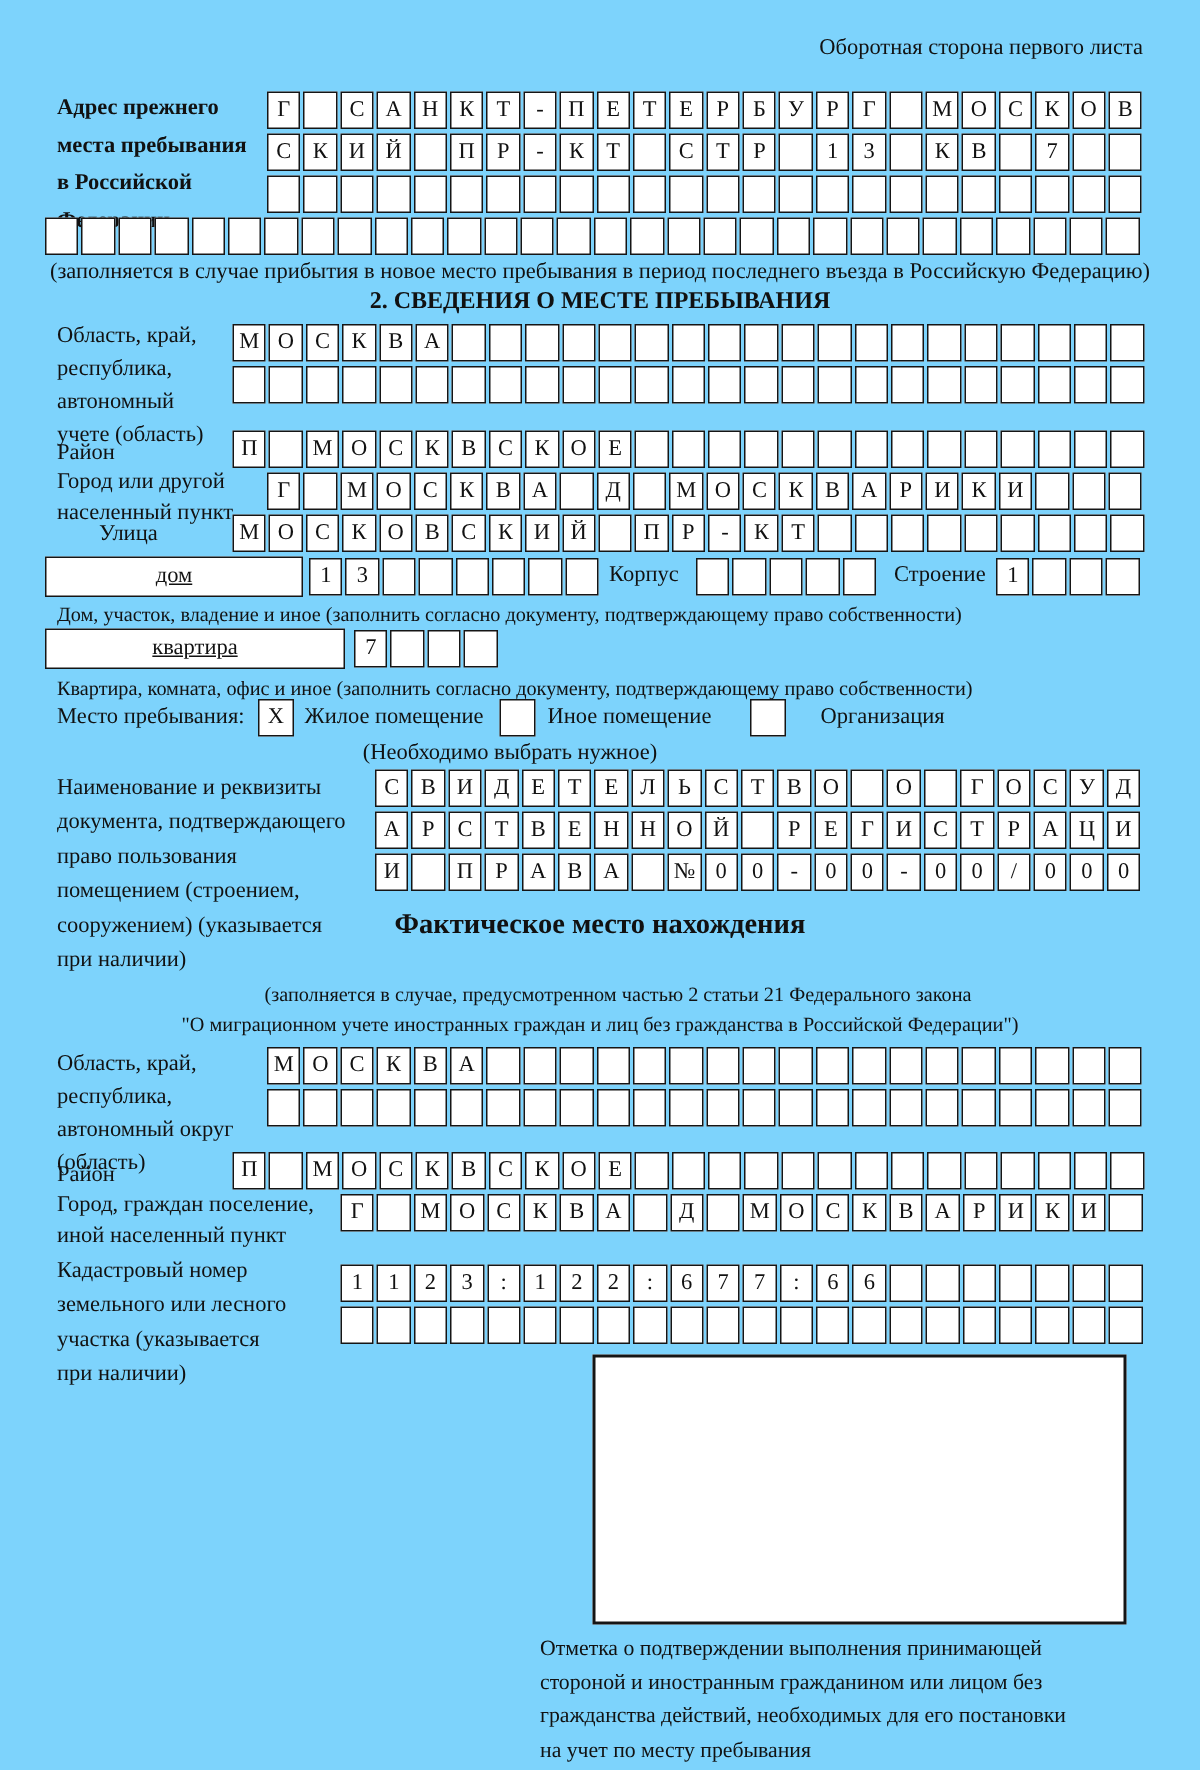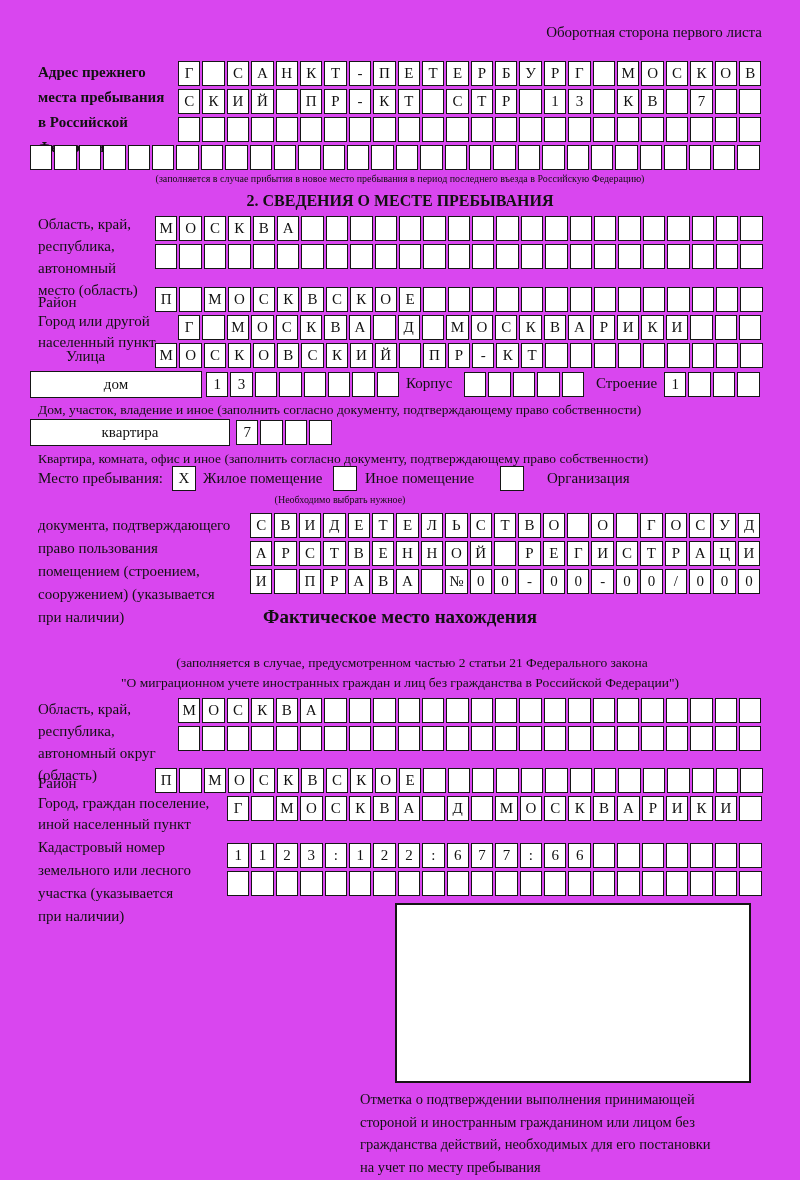--- a/index.html
+++ b/index.html
@@ -1,34 +1,34 @@
 <!DOCTYPE html>
 <html><head>
 <meta charset="utf-8">
 <style>
   html,body{margin:0;padding:0;background:#ffffff;}
   #page{
-    position:relative;width:800px;height:1180px;background:#d946ef;
+    position:relative;width:800px;height:1180px;background:#7dd3fc;
     font-family:"Liberation Serif","DejaVu Serif",serif;color:#111;overflow:hidden;
   }
   .abs{position:absolute;}
   .lbl{position:absolute;font-size:15px;line-height:22px;white-space:nowrap;}
   .lbl div{white-space:nowrap;}
-  .note{position:absolute;font-size:10px;white-space:nowrap;}
+  .note{position:absolute;font-size:15px;white-space:nowrap;}
   .center{left:0;width:800px;text-align:center;white-space:nowrap;}
   .title{position:absolute;font-weight:bold;font-size:16px;}
   .cellrow{position:absolute;display:flex;gap:2px;}
   .cell{
     box-sizing:border-box;flex:0 0 22.4px;width:22.4px;height:25px;
     border:1.6px solid #151515;display:flex;align-items:center;justify-content:center;
     font-size:15px;background:#fff;
   }
   .namedbox{
     position:absolute;box-sizing:border-box;border:1.6px solid #151515;
-    display:flex;align-items:center;justify-content:center;font-size:15px;background:#fff;
+    display:flex;align-items:center;justify-content:center;font-size:15px;background:#fff;text-decoration:underline;
   }
   .chk{
     position:absolute;box-sizing:border-box;width:24px;height:25px;border:1.6px solid #151515;
     display:flex;align-items:center;justify-content:center;font-size:15px;background:#fff;
   }
   .stampbox{position:absolute;box-sizing:border-box;border:2px solid #151515;background:#fff;}
   .caption{position:absolute;font-size:14.5px;line-height:22.5px;text-align:left;}
 </style>
 </head>
 <body>
@@ -154,21 +154,21 @@
       <span class="cell"></span>
     </div>
   <div class="note center" style="top:173px;">(заполняется в случае прибытия в новое место пребывания в период последнего въезда в Российскую Федерацию)</div>
 
   <div class="title center" style="top:192px;">2. СВЕДЕНИЯ О МЕСТЕ ПРЕБЫВАНИЯ</div>
 
   <div class="lbl" style="left:38px;top:213px;">
       <div>Область, край,</div>
       <div>республика,</div>
       <div>автономный</div>
-      <div>место (область)</div>
+      <div>учете (область)</div>
     </div>
   <div class="cellrow" style="left:155px;top:216px;">
       <span class="cell">М</span>
       <span class="cell">О</span>
       <span class="cell">С</span>
       <span class="cell">К</span>
       <span class="cell">В</span>
       <span class="cell">А</span>
       <span class="cell"></span>
       <span class="cell"></span>
@@ -347,20 +347,21 @@
   <div class="abs" style="left:38px;top:470px;font-size:15px;">Место пребывания:</div>
   <div class="chk" style="left:172px;top:466px;">X</div>
   <div class="abs" style="left:203px;top:470px;font-size:15px;">Жилое помещение</div>
   <div class="chk" style="left:333px;top:466px;"></div>
   <div class="abs" style="left:365px;top:470px;font-size:15px;">Иное помещение</div>
   <div class="chk" style="left:500px;top:466px;"></div>
   <div class="abs" style="left:547px;top:470px;font-size:15px;">Организация</div>
   <div class="note" style="left:180px;top:494px;width:320px;text-align:center;">(Необходимо выбрать нужное)</div>
 
   <div class="lbl" style="left:38px;top:514px;line-height:23px;">
+      <div>Наименование и реквизиты</div>
       <div>документа, подтверждающего</div>
       <div>право пользования</div>
       <div>помещением (строением,</div>
       <div>сооружением) (указывается</div>
       <div>при наличии)</div>
     </div>
   <div class="cellrow" style="left:250px;top:513px;">
       <span class="cell">С</span>
       <span class="cell">В</span>
       <span class="cell">И</span>

